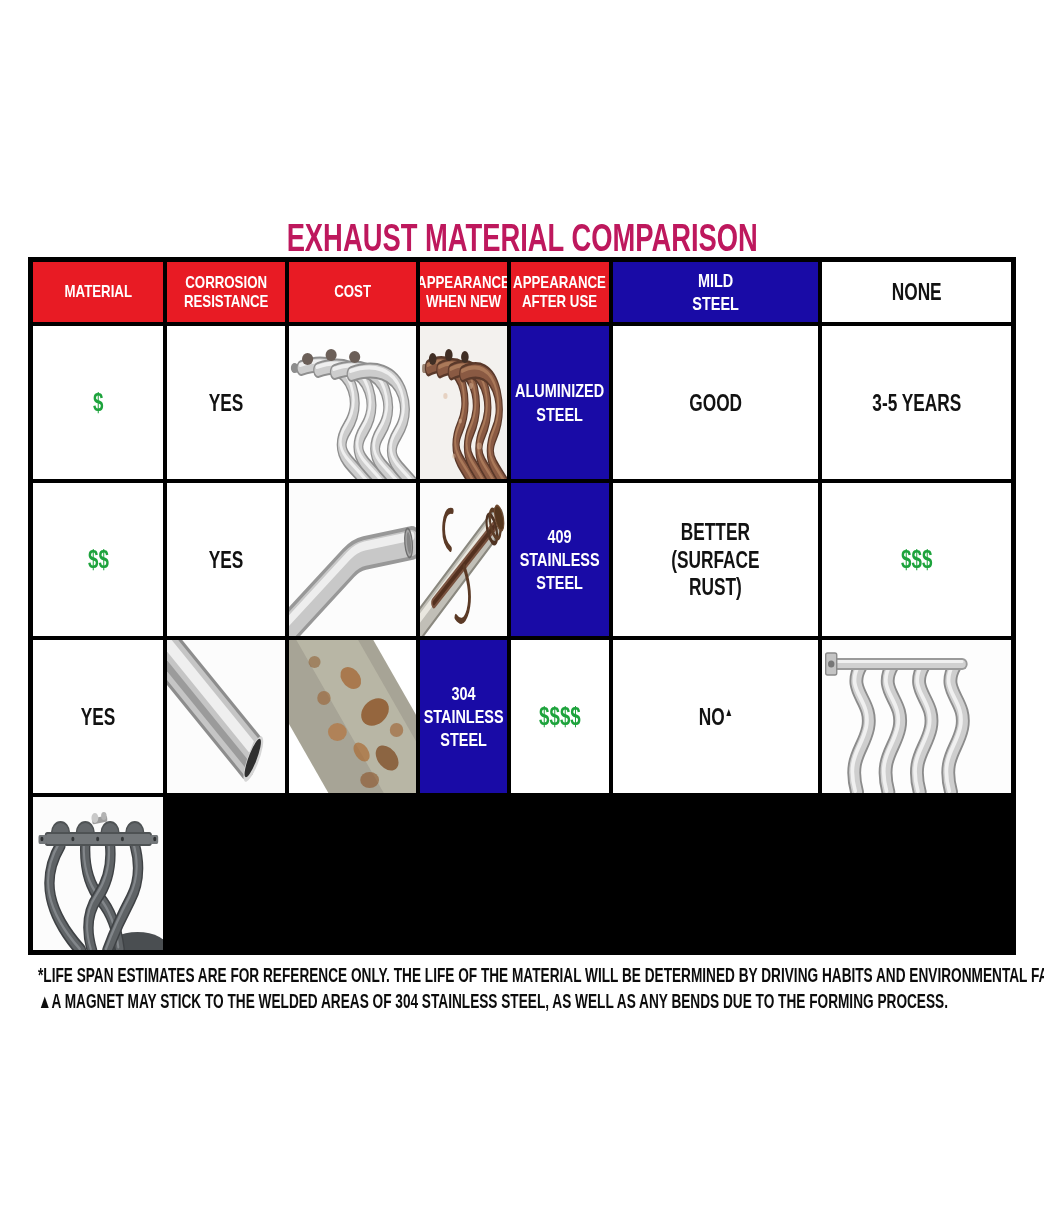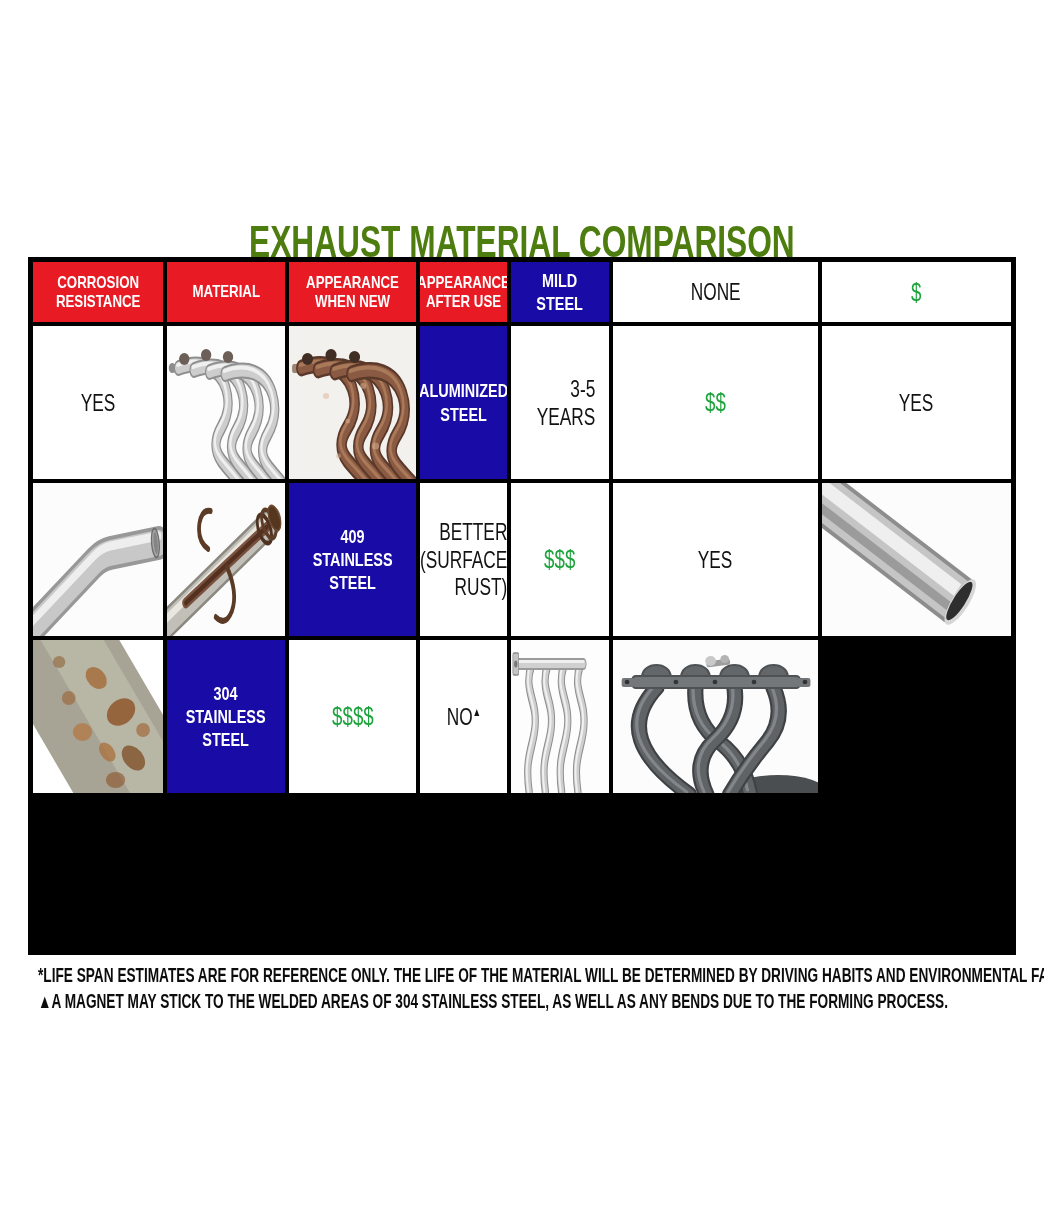--- a/index.html
+++ b/index.html
@@ -1,34 +1,34 @@
 <!DOCTYPE html>
 <html style="--header-bg: #e81b24; --header-text: #ffffff; --material-bg: #190ba6; --cost-green: #1da33c; --text: #121212; --border: #000000;"><head>
 <meta charset="utf-8">
 <style>
   html,body{margin:0;padding:0;background:#fff;}
   #page{position:relative;width:1044px;height:1213px;background:#fff;overflow:hidden;
         font-family:"Liberation Sans","DejaVu Sans",sans-serif;}
   #title{position:absolute;left:0;right:0;top:216px;text-align:center;
-         font-size:44px;font-weight:bold;color:#4d7c0f;letter-spacing:0;}
+         font-size:38px;font-weight:bold;color:#be185d;letter-spacing:0;}
   .t{display:inline-block;transform:scaleX(.72);transform-origin:50% 50%;
      white-space:pre-line;line-height:1.16;}
   #grid{position:absolute;left:28px;top:257px;
         display:grid;
         grid-template-columns:130px 118px 127px 87px 98px 205px 189px;
         grid-template-rows:60px 153px 153px 153px 153px;
         gap:4px;background:#000;border:5px solid #000;}
   .cell{display:flex;align-items:center;justify-content:center;text-align:center;
         background:#fff;overflow:hidden;}
   .hdr{background:var(--header-bg,#e81b24);color:var(--header-text,#fff);
        font-size:17px;font-weight:bold;}
   .hdr .t{transform:scaleX(.78);line-height:1.12;}
   .mat{background:var(--material-bg,#190ba6);color:#fff;font-size:19px;font-weight:bold;}
   .mat .t{transform:scaleX(.76);line-height:1.22;}
-  .data{font-size:24px;font-weight:normal;color:var(--text,#121212);text-align:right;}
+  .data{font-size:24px;font-weight:bold;color:var(--text,#121212);}
   .cost{color:var(--cost-green,#1da33c);font-size:26px;}
   .data sup{font-size:12px;line-height:0;}
   .photo{background:#fff;display:block;}
   .ph{width:100%;height:100%;display:block;}
   #foot{position:absolute;left:38px;top:962px;font-weight:bold;color:#0c0c0c;
         font-size:19.5px;}
   #foot .fl{height:26px;line-height:26px;white-space:nowrap;}
   #foot .t{transform:scaleX(.70);transform-origin:0 50%;white-space:nowrap;}
 </style>
 </head>
@@ -51,25 +51,28 @@
       <path id="tH3" d="M112 48 Q116 78 94 100 Q72 122 86 154" fill="none" stroke-linecap="round"></path>
       <path id="tH4" d="M148 48 Q160 78 142 102 Q122 128 108 154" fill="none" stroke-linecap="round"></path>
     </defs>
   </svg>
 
   <div id="title"><span class="t">EXHAUST MATERIAL COMPARISON</span></div>
 
   <div id="grid">
 
     <div class="cell hdr">
+        <span class="t">MATERIAL</span>
+      </div>
+    <div class="cell hdr">
         <span class="t">CORROSION
 RESISTANCE</span>
       </div>
     <div class="cell hdr">
-        <span class="t">MATERIAL</span>
+        <span class="t">COST</span>
       </div>
     <div class="cell hdr">
         <span class="t">APPEARANCE
 WHEN NEW</span>
       </div>
     <div class="cell hdr">
         <span class="t">APPEARANCE
 AFTER USE</span>
       </div>
 
@@ -151,20 +154,23 @@
           <ellipse cx="80" cy="130" rx="4" ry="2.5" fill="#d9b395" opacity=".5"></ellipse>
         </g>
       </svg>
     </div>
 
     <div class="cell mat">
         <span class="t">ALUMINIZED
 STEEL</span>
       </div>
     <div class="cell data">
+        <span class="t">GOOD</span>
+      </div>
+    <div class="cell data">
         <span class="t">3-5 YEARS</span>
       </div>
     <div class="cell data cost">
         <span class="t">$$</span>
       </div>
     <div class="cell data">
         <span class="t"><span>YES</span><sup></sup></span>
       </div>
     <div class="cell photo">
       <svg class="ph" viewBox="0 0 205 153" preserveAspectRatio="none" aria-label="Photo: new aluminized steel bent pipe">

